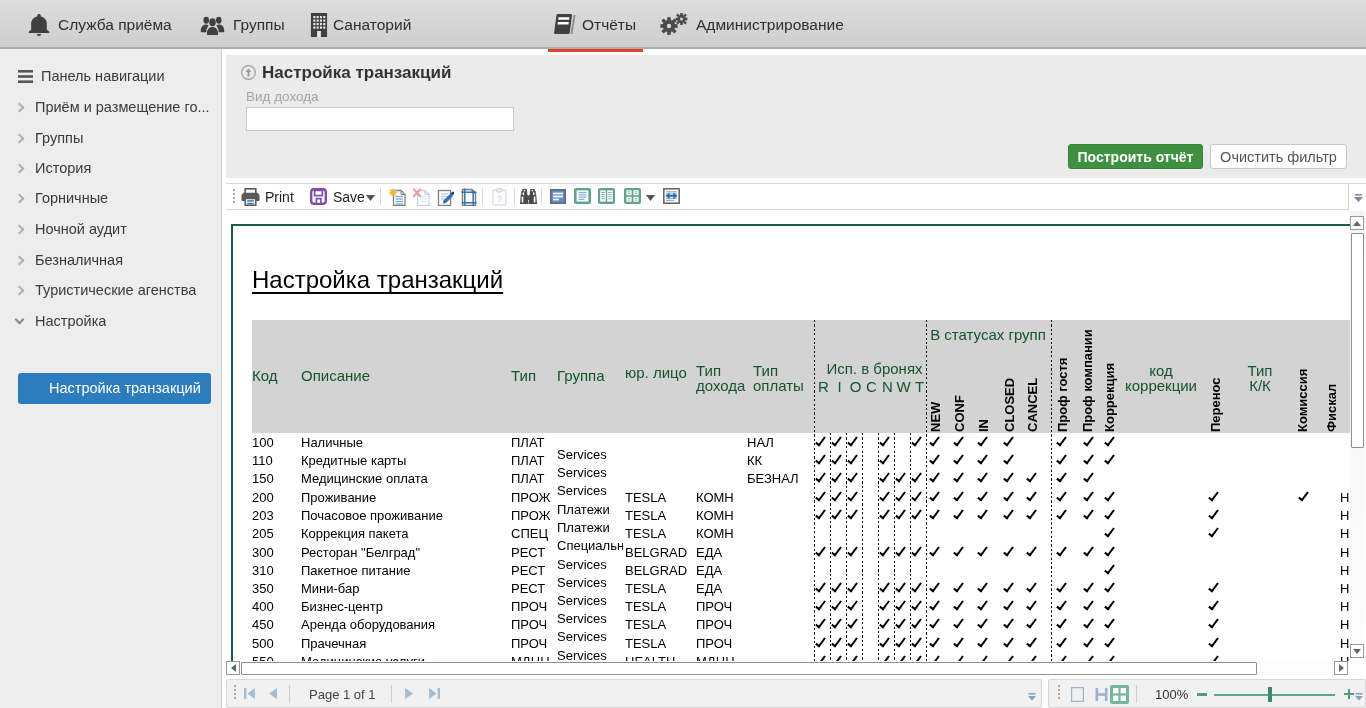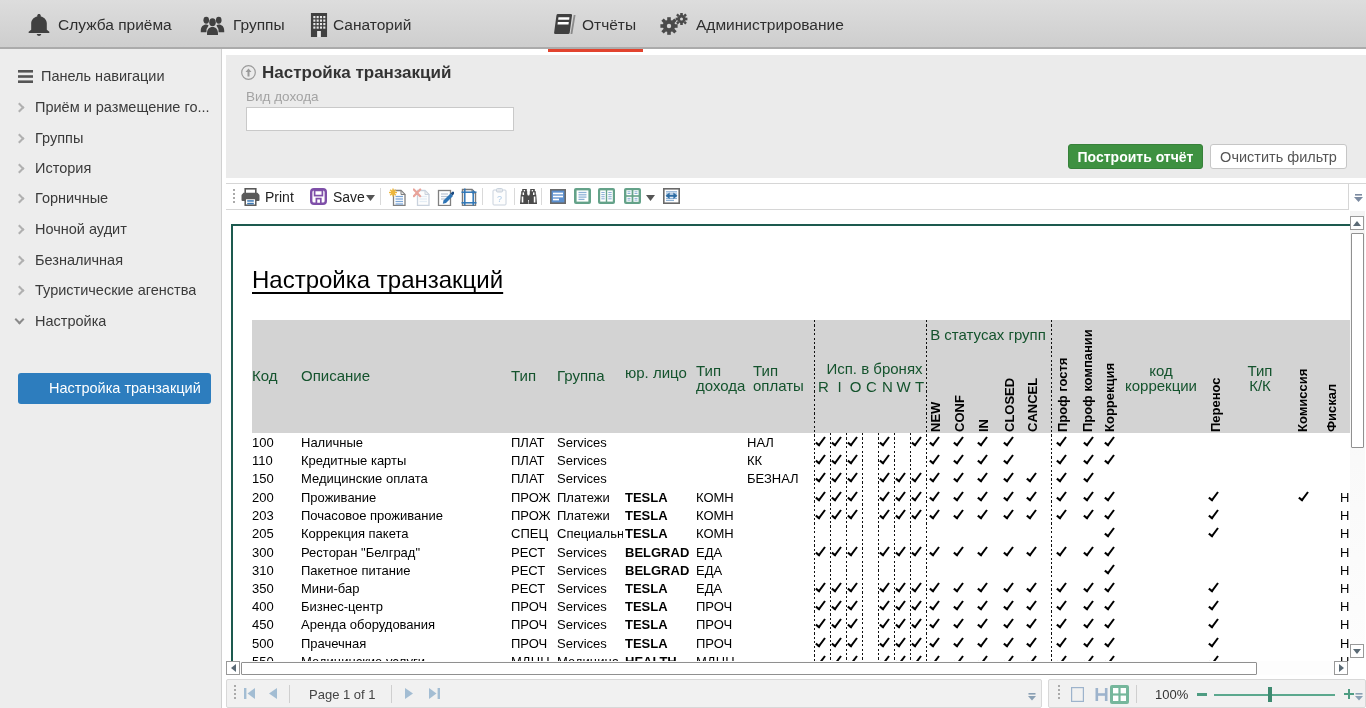--- a/index.html
+++ b/index.html
@@ -44,22 +44,22 @@
 #thead{position:absolute;left:0;top:0;width:1130px;height:113px;background:#d3d3d3;}
 .h1{position:absolute;font-size:15px;font-weight:normal;color:#14532d;line-height:15px;}
 .rot{position:absolute;bottom:1px;font-size:13px;font-weight:bold;color:#000;white-space:nowrap;transform-origin:0 100%;transform:rotate(-90deg);line-height:13px;}
 .dash{position:absolute;width:1px;background-image:repeating-linear-gradient(to bottom,#111 0 2.2px,rgba(0,0,0,0) 2.2px 4.4px);}
 #tbody{position:absolute;left:0;top:113px;width:1130px;height:230px;}
 .r{position:absolute;left:0;width:1130px;height:18px;font-size:13px;color:#000;}
 .r span{position:absolute;top:2px;white-space:nowrap;}
 .c0{left:0;}
 .c1{left:49px;}
 .c2{left:259px;}
-.c3{left:305px;width:66px;overflow:hidden;}
-.c4{left:373px;font-weight:bold;}
+.c3{left:305px;width:66px;overflow:hidden;margin-top:12px;}
+.c4{left:373px;}
 .c5{left:444px;}
 .c6{left:495px;}
 .ck{position:absolute;top:2px;margin-left:2.5px;width:5px;height:11px;border-right:2.8px solid #000;border-bottom:2.8px solid #000;transform:rotate(37deg);}
 
 .sbox{position:absolute;background:#fff;border:1px solid #999;display:flex;align-items:center;justify-content:center;}
 #vscroll{position:absolute;left:1350px;top:211px;width:15px;height:447px;background:linear-gradient(#f4f4f4,#fdfdfd);}
 #hscroll{position:absolute;left:226px;top:661px;width:1122px;height:14px;background:#fdfdfd;}
 
 #sbar1{position:absolute;left:226px;top:679px;width:816px;height:29px;background:#f1f1f1;border:1px solid #d8d8d8;border-radius:2px;}
 #sbar2{position:absolute;left:1048px;top:679px;width:318px;height:29px;background:#f1f1f1;border:1px solid #d8d8d8;border-radius:2px;}

